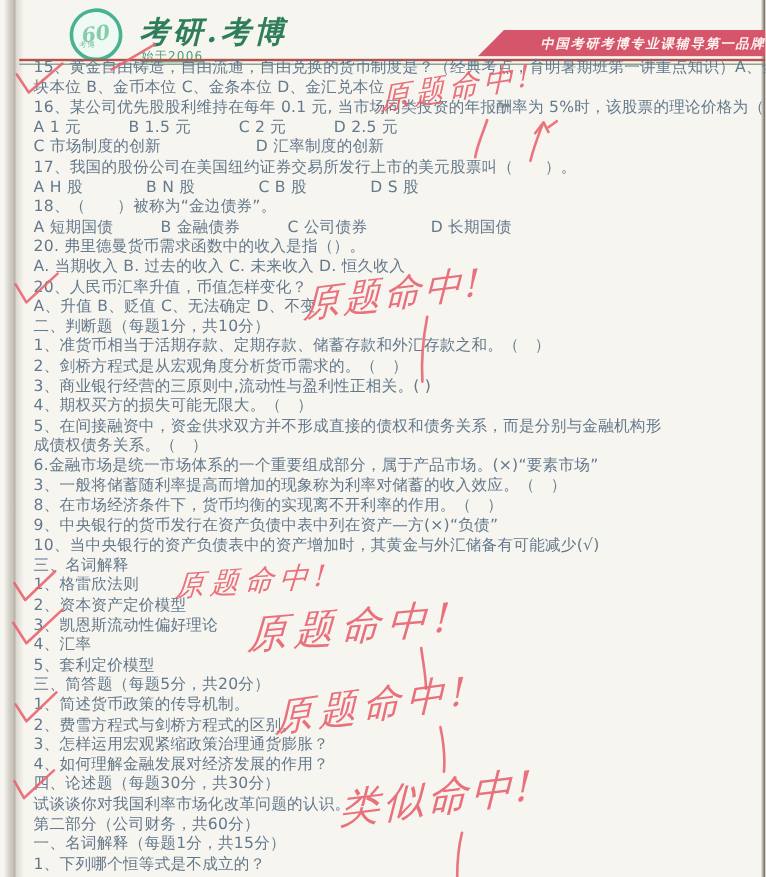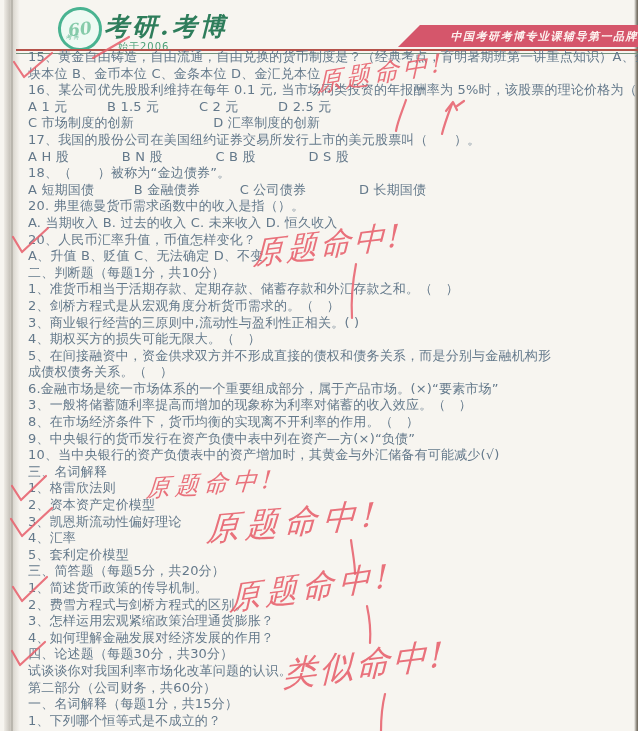--- a/index.html
+++ b/index.html
@@ -10,23 +10,23 @@
   .scan-left{position:absolute;left:4px;top:0;width:16px;height:731px;
      background:linear-gradient(90deg,#efece6 0%,#c9c5bd 35%,#e4e1da 70%,rgba(247,245,240,0) 100%);}
   .scan-left-line{position:absolute;left:11px;top:0;width:2px;height:731px;background:#b3afa6;opacity:.8;}
   .scan-right{position:absolute;right:0;top:0;width:4px;height:731px;
      background:linear-gradient(90deg,rgba(247,245,240,0),#777166 80%);}
   
   .logo-circle{position:absolute;left:58px;top:7px;width:38px;height:38px;border:3px solid #49b391;
      border-radius:50%;background:#eefaf3;color:#86cbaa;display:flex;align-items:center;justify-content:center;
      font-style:italic;font-weight:bold;font-size:17px;font-family:"DejaVu Serif",serif;transform:rotate(-8deg);}
   .logo-sub{position:absolute;left:66px;top:33px;font-size:6px;color:#6fbf9c;letter-spacing:1px;}
-  .brand{position:absolute;left:104px;top:10px;font-size:25px;font-weight:bold;font-style:italic;
+  .brand{position:absolute;left:116px;top:10px;font-size:25px;font-weight:bold;font-style:italic;
      color:#2e7d5b;letter-spacing:3px;font-family:"DejaVu Serif","Liberation Serif",serif;}
-  .since{position:absolute;left:118px;top:40px;font-size:10px;color:#4ca078;letter-spacing:1px;}
+  .since{position:absolute;left:118px;top:40px;font-size:10px;color:#4ca078;letter-spacing:1px;text-decoration:underline;}
   .rule-red{position:absolute;left:16px;top:49px;width:622px;height:2px;background:#b5524a;}
   .rule-green{position:absolute;left:16px;top:52.5px;width:622px;height:1.5px;background:#74917c;}
   .banner{position:absolute;left:398px;top:25px;width:240px;height:22px;background:#d5566b;
      clip-path:polygon(22px 0,100% 0,100% 100%,0 100%);
      display:flex;align-items:center;justify-content:flex-end;
      box-shadow:0 1px 2px rgba(0,0,0,.15);}
   .banner span{color:#fdf3f0;font-size:11px;font-weight:bold;font-style:italic;letter-spacing:1.5px;
      font-family:"DejaVu Serif",serif;white-space:nowrap;}
   
   .body-text{position:absolute;left:28px;top:49px;width:606px;}

